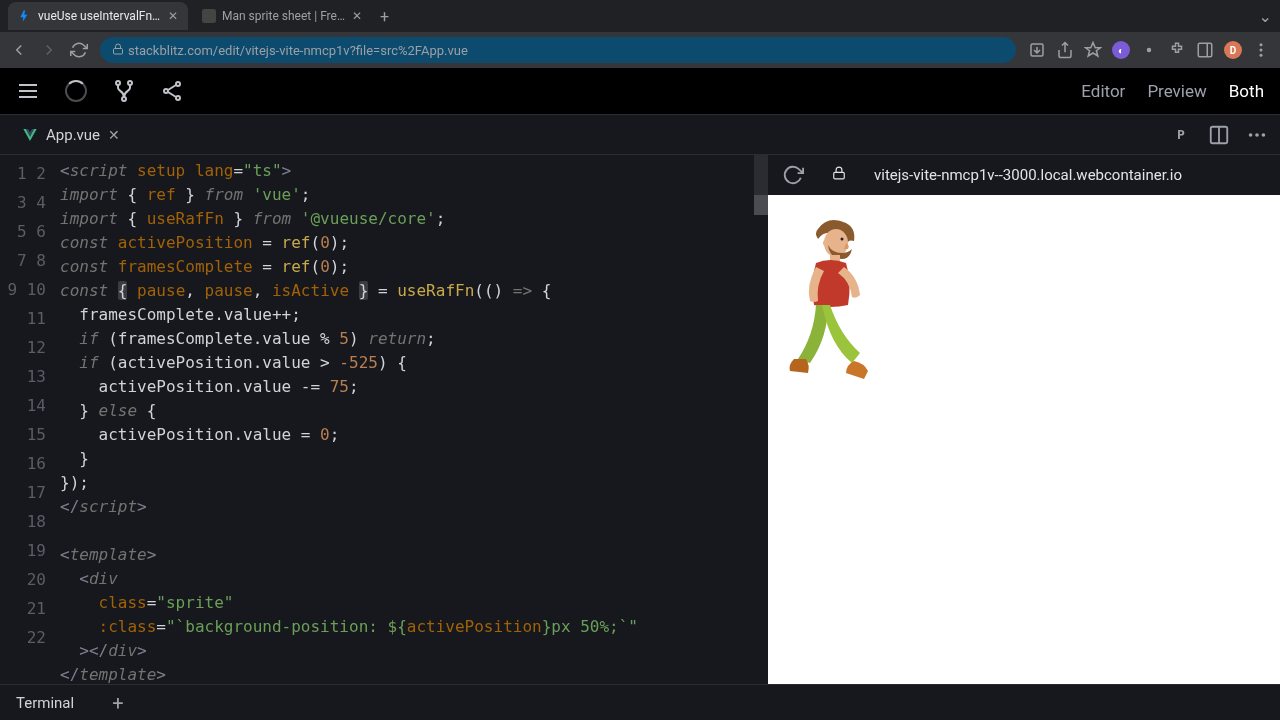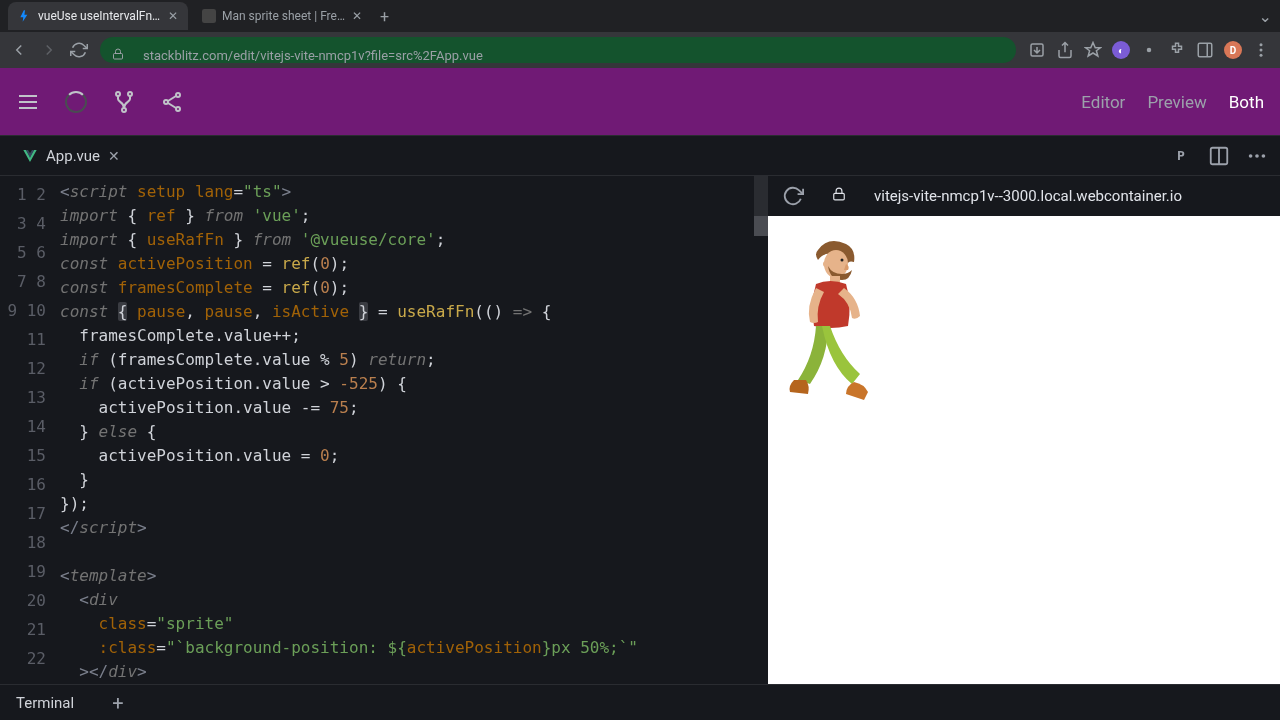--- a/index.html
+++ b/index.html
@@ -51,38 +51,38 @@
   height: 36px;
   background: #35363a;
   display: flex;
   align-items: center;
   padding: 0 10px;
   gap: 12px;
 }
 .nav-icon { width: 18px; height: 18px; display:flex; align-items:center; justify-content:center; cursor:pointer; color:#9aa0a6; }
 .url-box {
   flex: 1;
-  background: #14532d;
+  background: #0c4a6e;
   border-radius: 14px;
   height: 26px;
   display: flex;
-  align-items: flex-end;
+  align-items: center;
   padding: 0 12px;
   font-size: 13px;
   color: #9aa0a6;
-  gap: 19px;
+  gap: 4px;
 }
 .ext-icons { display:flex; gap:10px; align-items:center; }
 .ext-icon { width:18px;height:18px;display:flex;align-items:center;justify-content:center;cursor:pointer;color:#9aa0a6; }
 .circle-badge { width:18px;height:18px;border-radius:50%;display:flex;align-items:center;justify-content:center;font-size:10px;font-weight:bold; }
 
 
 .app-header {
-  height: 68px;
-  background: #701a75;
+  height: 47px;
+  background: #000000;
   display: flex;
   align-items: center;
   padding: 0 16px;
   justify-content: space-between;
   border-bottom: 1px solid #2a2c31;
 }
 .header-left { display:flex; align-items:center; gap: 24px; }
 .header-icon { width:24px; height:24px; display:flex; align-items:center; justify-content:center; cursor:pointer; color:#c0c3c9; }
 .header-right { display:flex; align-items:center; gap: 22px; font-size:17px; }
 .view-tab { color:#9ca1ab; cursor:pointer; }

